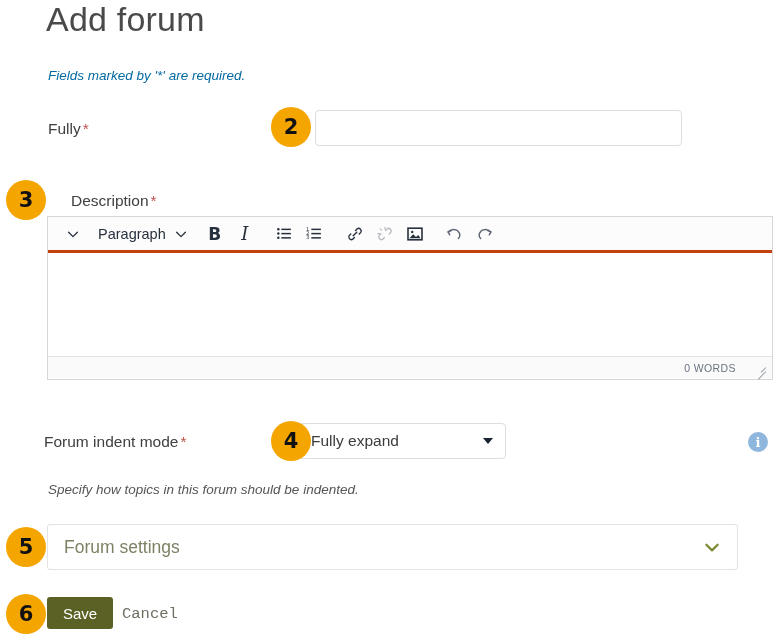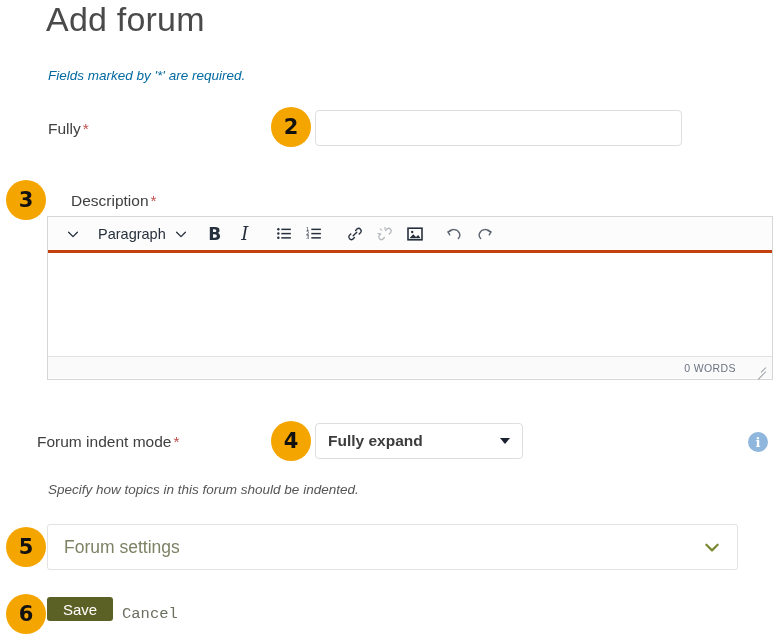--- a/index.html
+++ b/index.html
@@ -180,34 +180,33 @@
     background: #9aa0a6;
     transform-origin: right center;
     transform: rotate(-45deg);
   }
   .resize-grip i:nth-child(1) { bottom: 2px; width: 11px; }
   .resize-grip i:nth-child(2) { bottom: 6px; width: 7px; }
 
   
   .select-box {
     position: absolute;
-    left: 315px;
+    left: 298px;
     top: 423px;
     width: 208px;
     height: 36px;
     border: 1px solid #dedede;
     border-radius: 4px;
     background: #fff;
     box-sizing: border-box;
     display: flex;
     align-items: center;
     padding: 0 12px;
     font-size: 15.5px;
     color: #3c3c3c;
-    font-weight: bold;
   }
   .select-caret {
     margin-left: auto;
     width: 0;
     height: 0;
     border-left: 5px solid transparent;
     border-right: 5px solid transparent;
     border-top: 6px solid #1a2230;
   }
 
@@ -263,21 +262,21 @@
     display: flex;
     align-items: center;
   }
 
   
   .btn-save {
     position: absolute;
     left: 47px;
     top: 597px;
     width: 66px;
-    height: 24px;
+    height: 32px;
     background: #5b6025;
     color: #ffffff;
     border: none;
     border-radius: 3px;
     font-size: 15px;
     font-family: "Liberation Sans", sans-serif;
     cursor: default;
     padding: 0;
   }
   .btn-cancel {
@@ -407,21 +406,21 @@
 
     <div class="editor-status">
       <span class="word-count">0 WORDS</span>
       <span class="resize-grip">
           <i></i>
           <i></i>
         </span>
     </div>
   </div>
 
-  <div class="field-label" style="left:37px; top:433px;">
+  <div class="field-label" style="left:44px; top:433px;">
     <span>Forum indent mode</span><span class="req-star">*</span>
   </div>
   <div class="badge" style="left:271px; top:421px;">4</div>
   <div class="select-box">
     <span>Fully expand</span>
     <span class="select-caret"></span>
   </div>
   <div class="info-icon">i</div>
   <div class="help-text">Specify how topics in this forum should be indented.</div>
 

